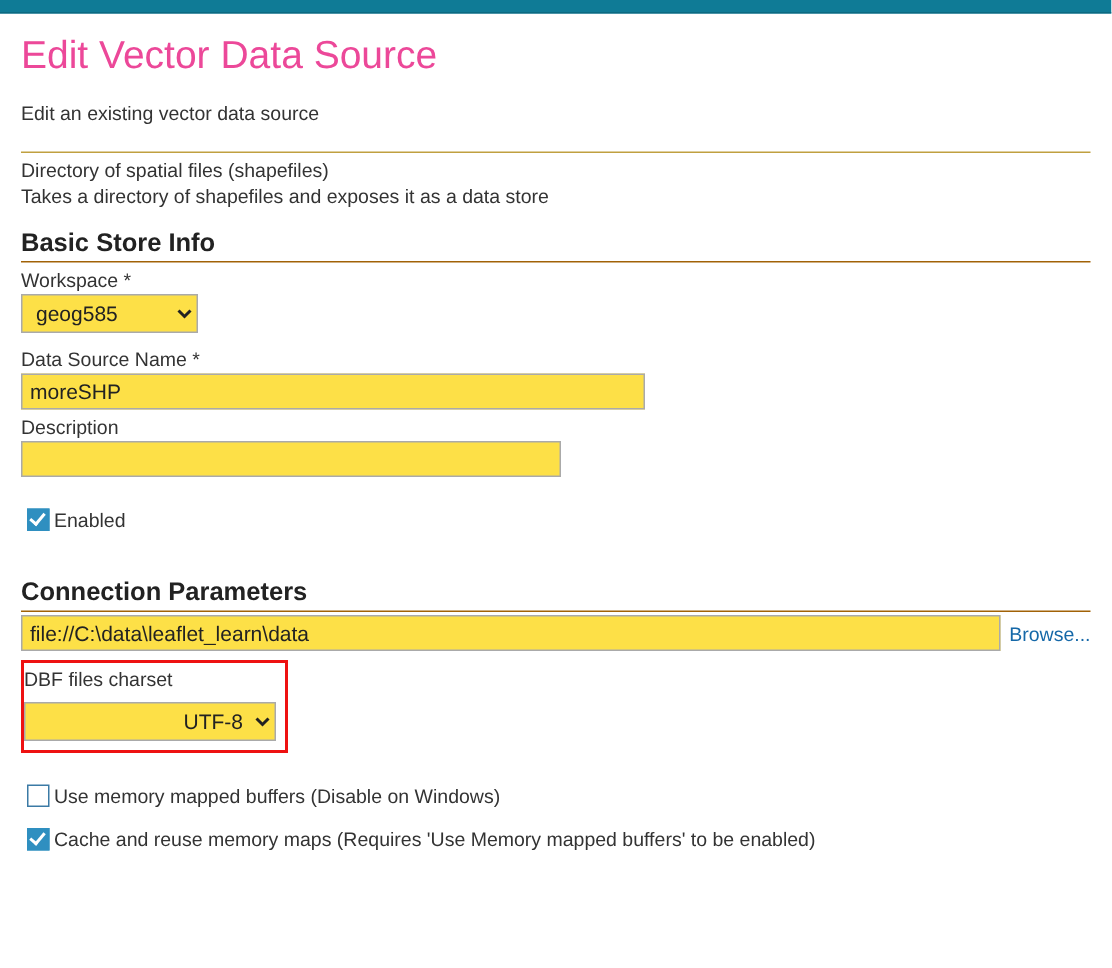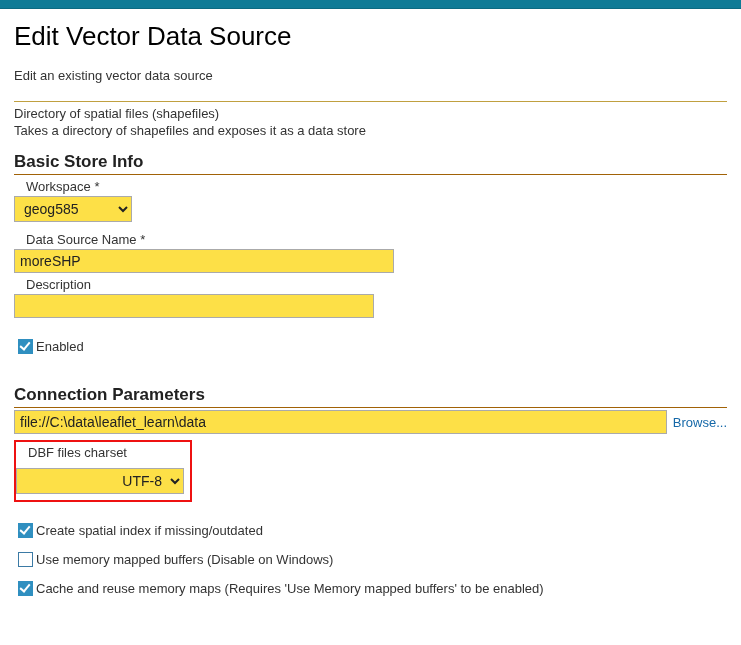--- a/index.html
+++ b/index.html
@@ -15,21 +15,21 @@
     height: 8px;
     background: #0f7b96;
     border-bottom: 1px solid #0c6a81;
   }
   .page {
     padding: 6px 14px 20px 14px;
   }
   h1.page-title {
     font-size: 26px;
     font-weight: 400;
-    color: #000000;
+    color: #ec4899;
     margin: 6px 0 2px 0;
   }
   .subtitle {
     margin: 16px 0 18px 0;
     color: #333;
   }
   .hr {
     border: 0;
     border-top: 1px solid #c0a040;
     margin: 0;
@@ -44,37 +44,37 @@
   }
   h2.section {
     font-size: 17px;
     font-weight: bold;
     color: #222;
     margin: 4px 0 2px 0;
     padding-bottom: 2px;
     border-bottom: 1px solid #a16207;
   }
   .field-label {
-    margin: 4px 0 2px 12px;
+    margin: 4px 0 2px 0;
     color: #333;
   }
   select, input[type="text"] {
     font-family: inherit;
     font-size: 14px;
     color: #222;
     background: #fde047;
     border: 1px solid #aaa;
     padding: 3px 5px;
     box-sizing: border-box;
   }
   select {
     height: 26px;
   }
   .sel-workspace { width: 118px; }
-  .in-dsname { width: 380px; height: 24px; }
+  .in-dsname { width: 416px; height: 24px; }
   .in-desc { width: 360px; height: 24px; }
   .row-dir {
     display: flex;
     align-items: center;
     gap: 6px;
     width: 100%;
   }
   .in-dir {
     flex: 1 1 auto;
     height: 24px;
@@ -180,24 +180,20 @@
   <div class="highlight-box">
     <div class="field-label" style="margin-top:0">DBF files charset</div>
     <div class="gap6"></div>
     <select class="sel-charset">
       <option selected="">UTF-8</option>
     </select>
   </div>
 
   <div class="gap10"></div>
   <div class="chk-row">
-    <input type="checkbox" class="chk" checked="" style="">
-    <span class="chk-label">Create spatial index if missing/outdated</span>
-  </div>
-  <div class="chk-row">
     <input type="checkbox" class="chk" style="">
     <span class="chk-label">Use memory mapped buffers (Disable on Windows)</span>
   </div>
   <div class="chk-row">
     <input type="checkbox" class="chk" checked="" style="">
     <span class="chk-label">Cache and reuse memory maps (Requires 'Use Memory mapped buffers' to be enabled)</span>
   </div>
 
   
 

